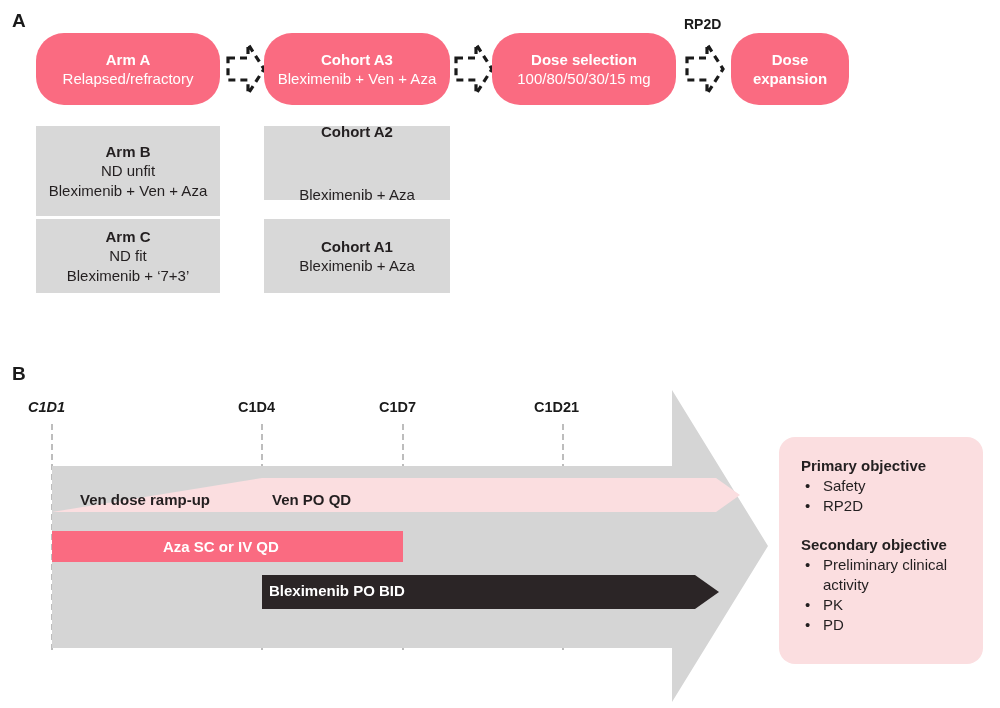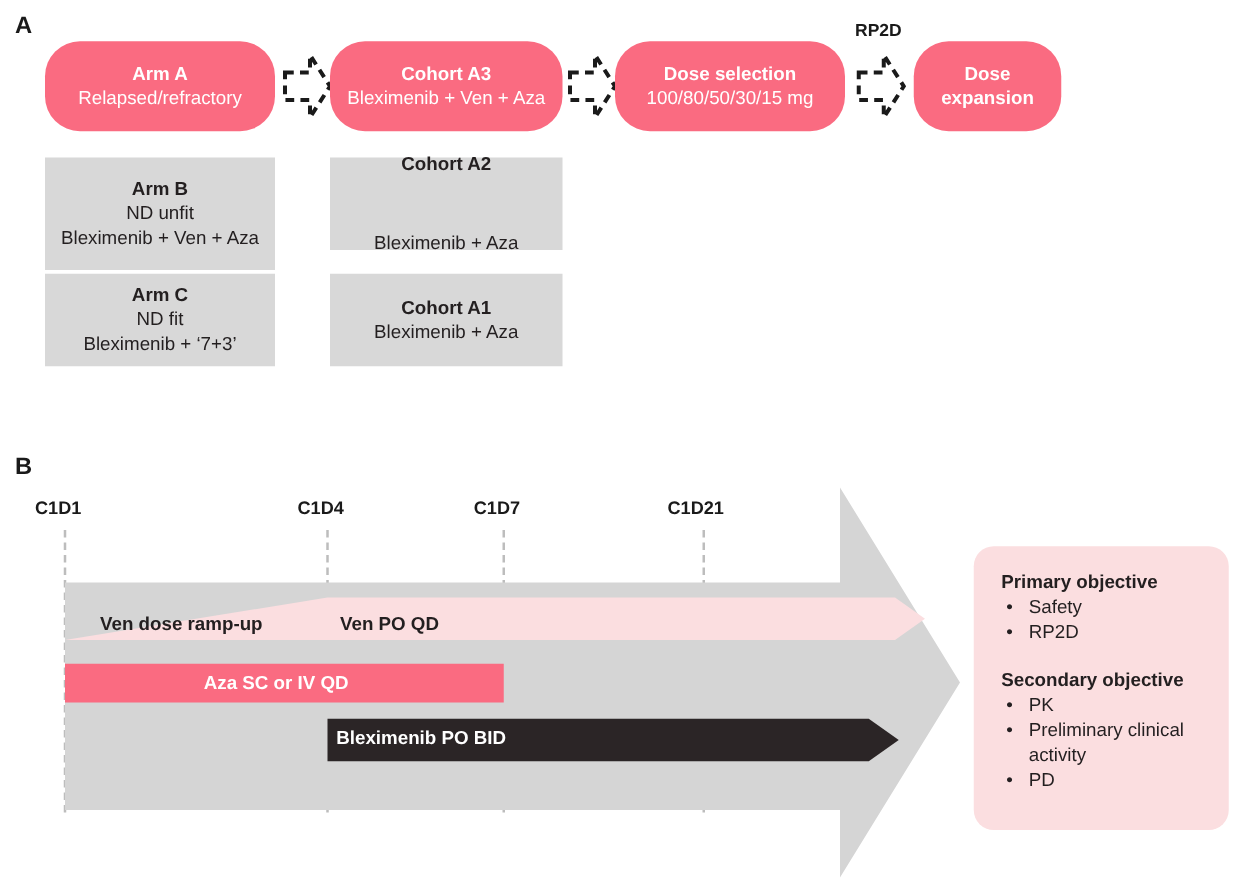--- a/index.html
+++ b/index.html
@@ -112,21 +112,21 @@
   <path d="M4 20 L24 20 L24 6 L40 31 L24 56 L24 42 L4 42 Z" fill="none" stroke="#1a1a1a" stroke-width="3.2" stroke-dasharray="7,5" stroke-linejoin="miter"></path>
 </svg>
 
 <div class="box pink" style="left:731px;top:33px;width:118px;height:72px;">
   <div class="t1">Dose</div>
   <div class="t1">expansion</div>
 </div>
 
 <div class="panel-letter" style="left:12px;top:363px;">B</div>
 
-<div class="tick-label" style="left:28px;top:399px;">C1D1</div>
+<div class="tick-label" style="left:28px;top:399px;font-style:italic;">C1D1</div>
 <div class="tick-label" style="left:238px;top:399px;">C1D4</div>
 <div class="tick-label" style="left:379px;top:399px;">C1D7</div>
 <div class="tick-label" style="left:534px;top:399px;">C1D21</div>
 
 <div class="tick-line" style="left:51px;top:424px;height:226px;"></div>
 <div class="tick-line" style="left:261px;top:424px;height:226px;"></div>
 <div class="tick-line" style="left:402px;top:424px;height:226px;"></div>
 <div class="tick-line" style="left:562px;top:424px;height:226px;"></div>
 
 <svg style="position:absolute;left:40px;top:385px;" width="740" height="323" viewBox="0 0 740 323">
@@ -148,17 +148,17 @@
 <div class="bar-text light" style="left:269px;top:583px;">Bleximenib PO BID</div>
 
 <div class="objbox" style="left:779px;top:437px;width:204px;height:227px;">
   <div class="obj-head">Primary objective</div>
   <ul class="obj-list">
     <li>Safety</li>
     <li>RP2D</li>
   </ul>
   <div class="obj-head second">Secondary objective</div>
   <ul class="obj-list">
+    <li>Preliminary clinical activity</li>
     <li>PK</li>
-    <li>Preliminary clinical activity</li>
     <li>PD</li>
   </ul>
 </div>
 
 </body></html>

